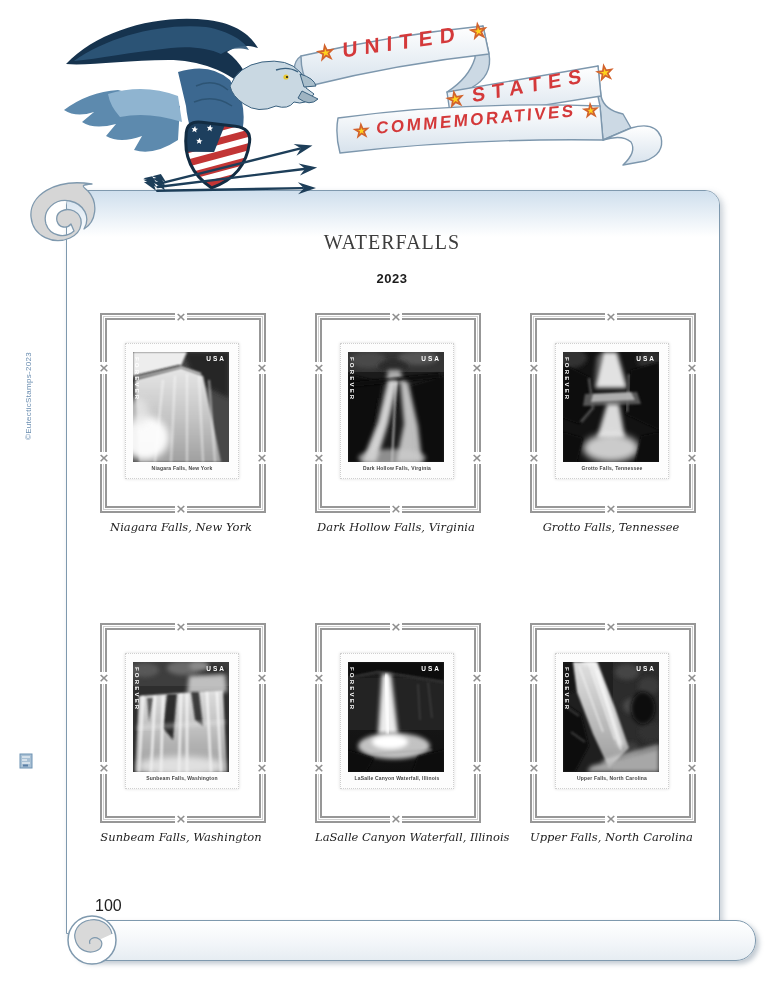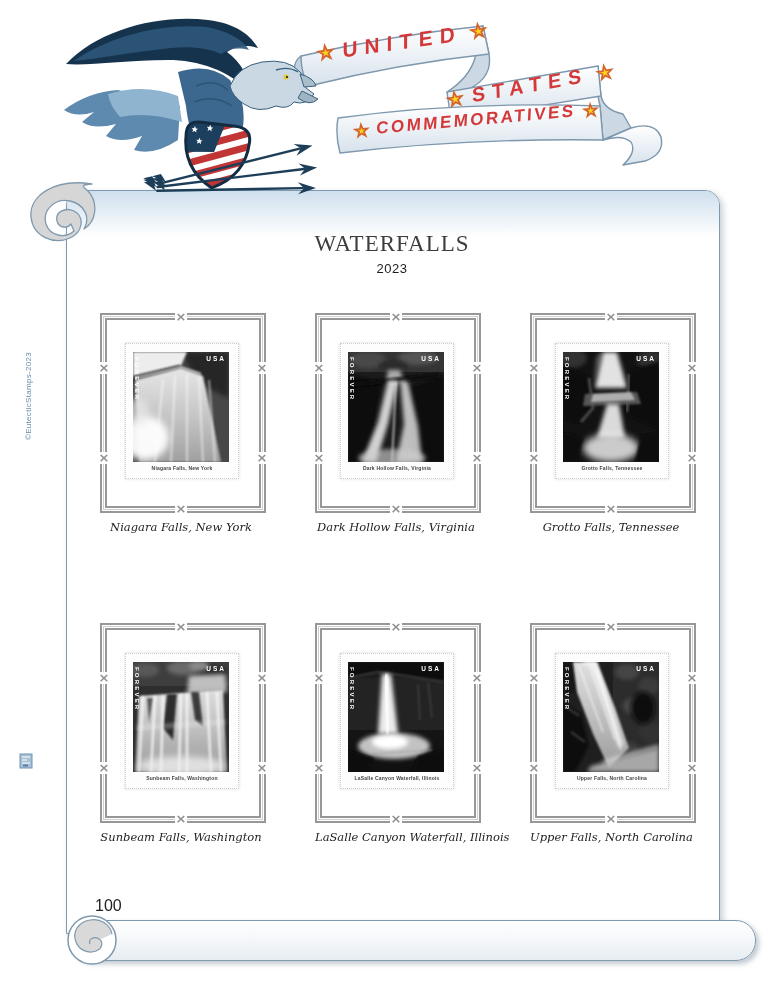--- a/index.html
+++ b/index.html
@@ -33,23 +33,23 @@
   .curl-top{position:absolute;left:26px;top:181px;width:76px;height:62px;z-index:4;}
   .curl-bottom{position:absolute;left:60px;top:912px;width:96px;height:56px;z-index:4;}
 
   .side-text{position:absolute;left:24px;top:440px;transform:rotate(-90deg);
         transform-origin:0 0;white-space:nowrap;font-size:8px;color:#6a8db0;
         letter-spacing:.3px;z-index:2;}
   .pub-mark{position:absolute;left:19px;top:753px;width:14px;height:17px;z-index:2;}
   .page-number{position:absolute;left:95px;top:897px;font-size:16px;color:#222;z-index:2;}
 
   .title-block{position:absolute;left:66px;top:231px;width:652px;text-align:center;z-index:2;}
-  .page-title{font-family:"Liberation Serif",serif;font-size:23px;letter-spacing:1px;
+  .page-title{font-family:"Liberation Serif",serif;font-size:20px;letter-spacing:1px;
         color:#3d3d3d;}
-  .page-year{margin-top:4px;font-size:13px;font-weight:normal;color:#1c1c1c;letter-spacing:.5px;}
+  .page-year{margin-top:17px;font-size:13px;font-weight:bold;color:#1c1c1c;letter-spacing:.5px;}
 
   
   .cell{position:absolute;width:162px;z-index:2;}
   .frame{position:relative;width:162px;height:196px;background:#fff;border:2px solid #979797;}
   .f1{position:absolute;inset:1px;border:1px solid #cfcfcf;}
   .f2{position:absolute;inset:3px;border:2px solid #979797;}
   .orn{position:absolute;width:12px;height:12px;background:#fff;color:#8f8f8f;
        font:bold 13px/12px "DejaVu Sans",sans-serif;text-align:center;z-index:3;}
   .o-t{top:-4px;left:calc(50% - 8px);} .o-b{bottom:-4px;left:calc(50% - 8px);}
   .o-l1{left:-4px;top:calc(27% - 6px);} .o-l2{left:-4px;top:calc(73% - 6px);}

